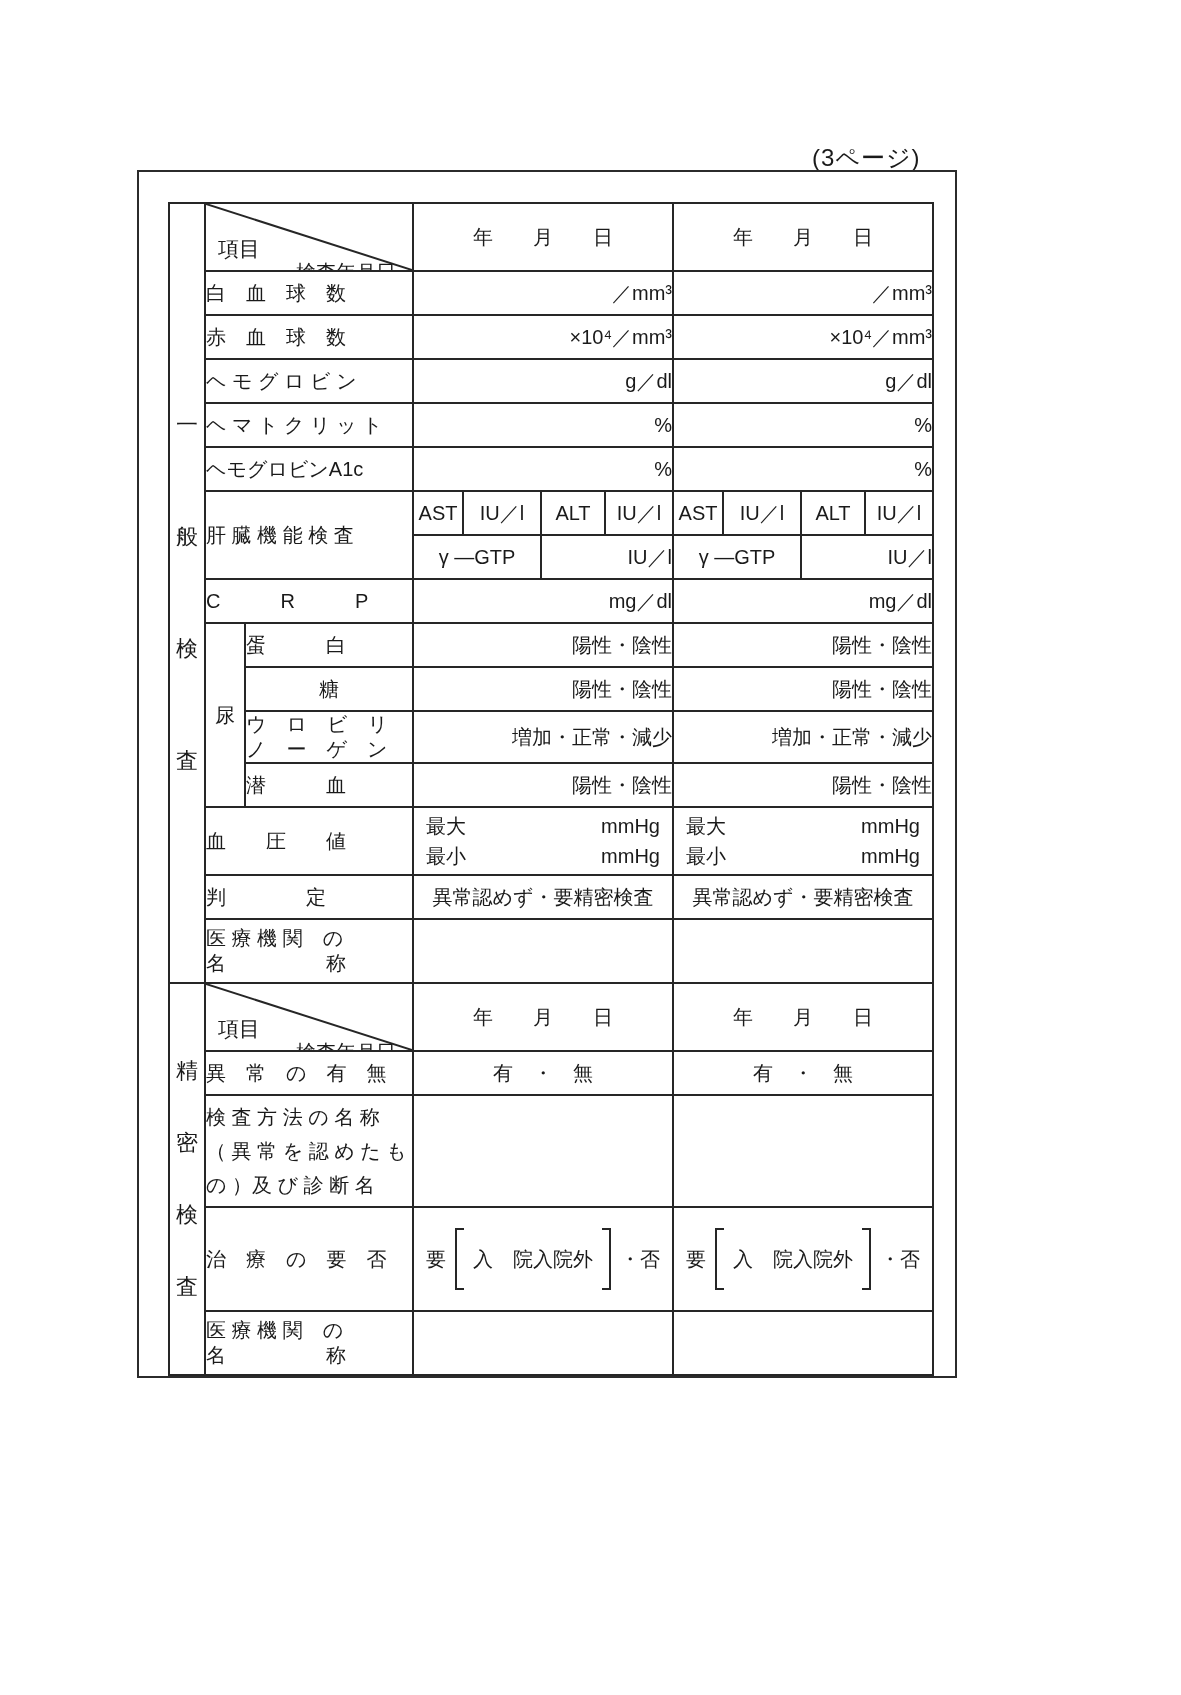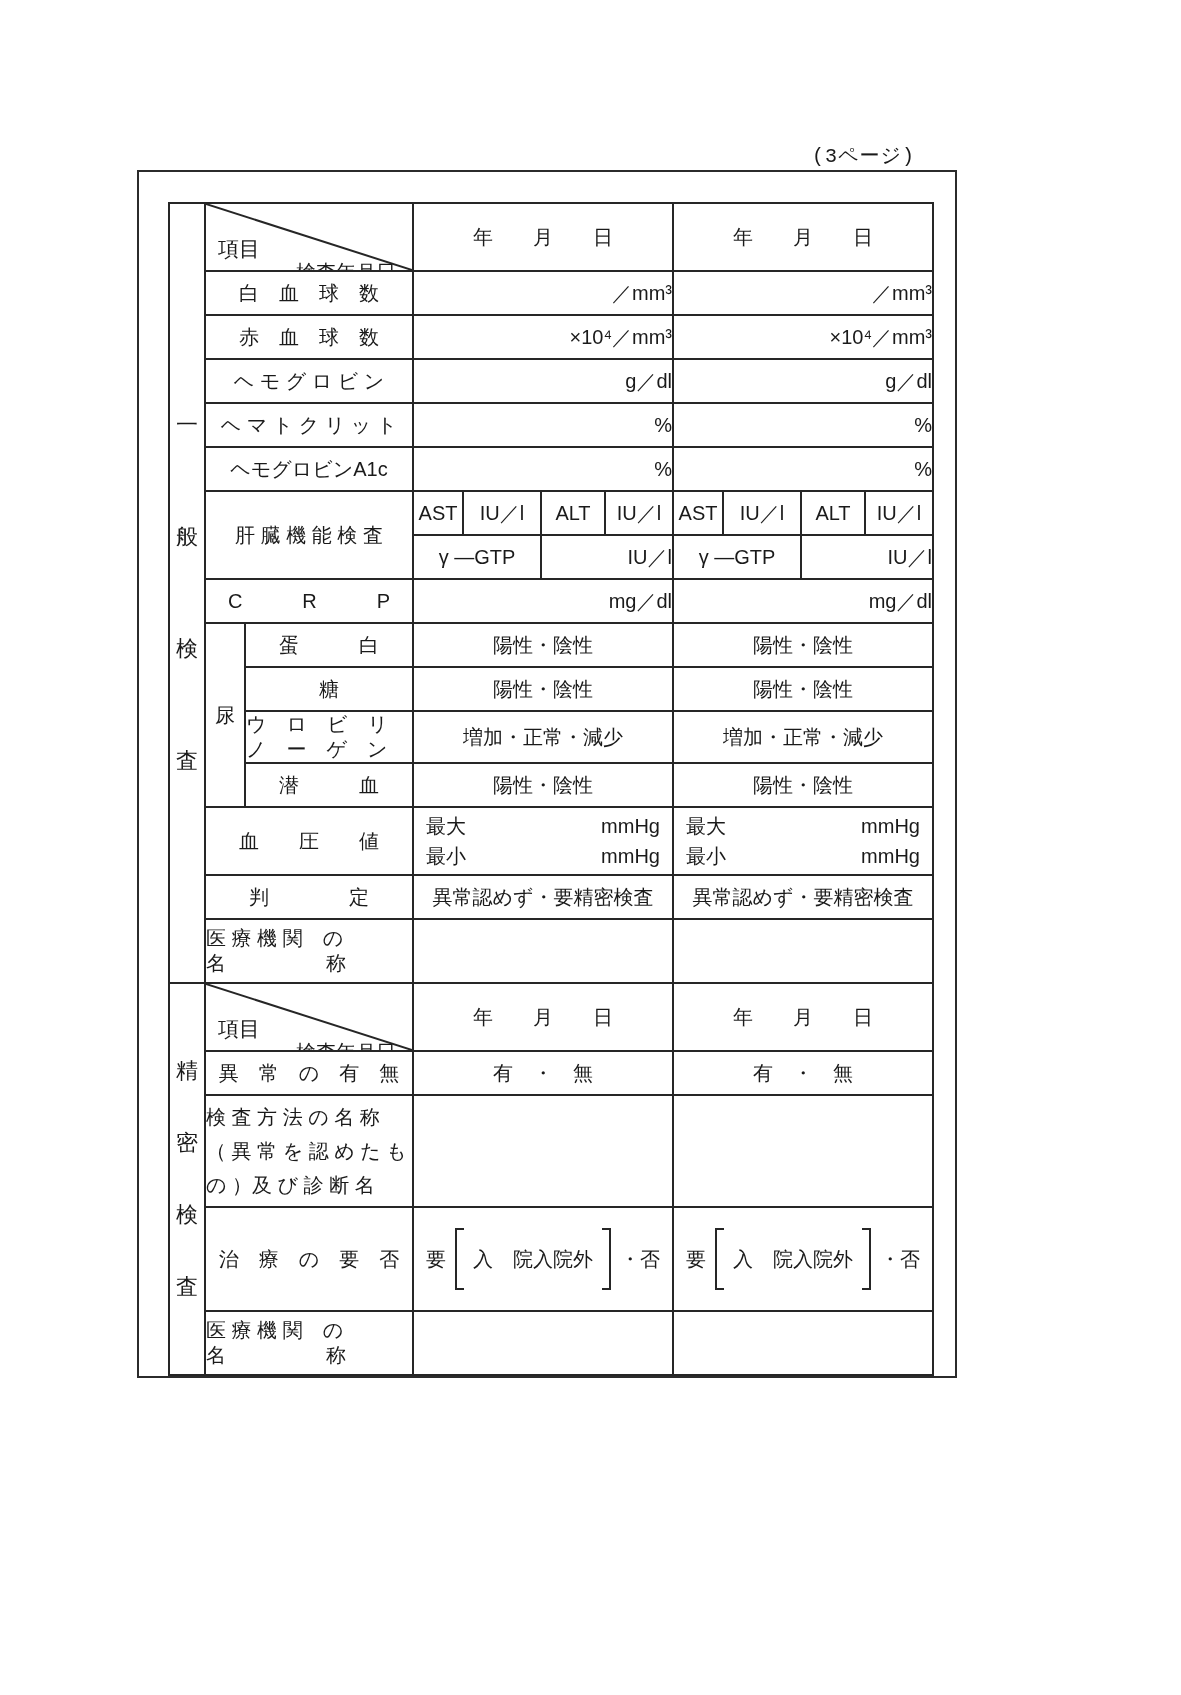--- a/index.html
+++ b/index.html
@@ -6,40 +6,40 @@
   html, body { margin: 0; padding: 0; }
   body {
     width: 1181px; height: 1695px;
     background: #ffffff;
     font-family: "Liberation Sans", "DejaVu Sans", sans-serif;
     color: #1a1a1a;
     position: relative;
     overflow: hidden;
   }
   .canvas { position: absolute; inset: 0; background: #fff; outline: 1px solid #c9c9c9; }
-  .page-number { position: absolute; top: 142px; left: 812px; font-size: 20px; letter-spacing: 1px; font-family: Liberation Mono, monospace; }
+  .page-number { position: absolute; top: 142px; left: 812px; font-size: 24px; letter-spacing: 1px; }
   .outer-box { position: absolute; left: 137px; top: 170px; width: 820px; height: 1208px; border: 2px solid #2b2b2b; }
 
   table.form-table { position: absolute; left: 168px; top: 202px; border-collapse: collapse; table-layout: fixed; }
   table.form-table td { border: 2px solid #262626; padding: 0; font-size: 20px; vertical-align: middle; overflow: hidden; background: #fff; }
 
   
   .rh-head   { height: 68px; }
   .rh-std    { height: 44px; }
   .rh-bp     { height: 68px; }
   .rh-inst   { height: 64px; }
   .rh-method { height: 112px; }
   .rh-treat  { height: 104px; }
 
   
-  .lbl      { text-align: center; padding-left: 13px; }
+  .lbl      { text-align: left; padding-left: 13px; }
   .lbl-pre  { text-align: left; padding-left: 13px; white-space: pre-line; line-height: 25px; }
   .center   { text-align: center; }
   .unit     { text-align: right; padding-right: 12px; }
-  .val      { text-align: center; padding-left: 24px; }
+  .val      { text-align: right; padding-left: 24px; }
   .datehead { text-align: center; }
   .ggtp     { text-align: center; padding-left: 9px; }
 
   .section-cell { text-align: center; vertical-align: middle; }
   .vlabel { white-space: pre-line; font-size: 22px; }
   .vlabel-general  { line-height: 112px; }
   .vlabel-detailed { line-height: 72px; }
 
   .diag { position: relative; }
   .diag svg { position: absolute; inset: 0; width: 100%; height: 100%; display: block; }

